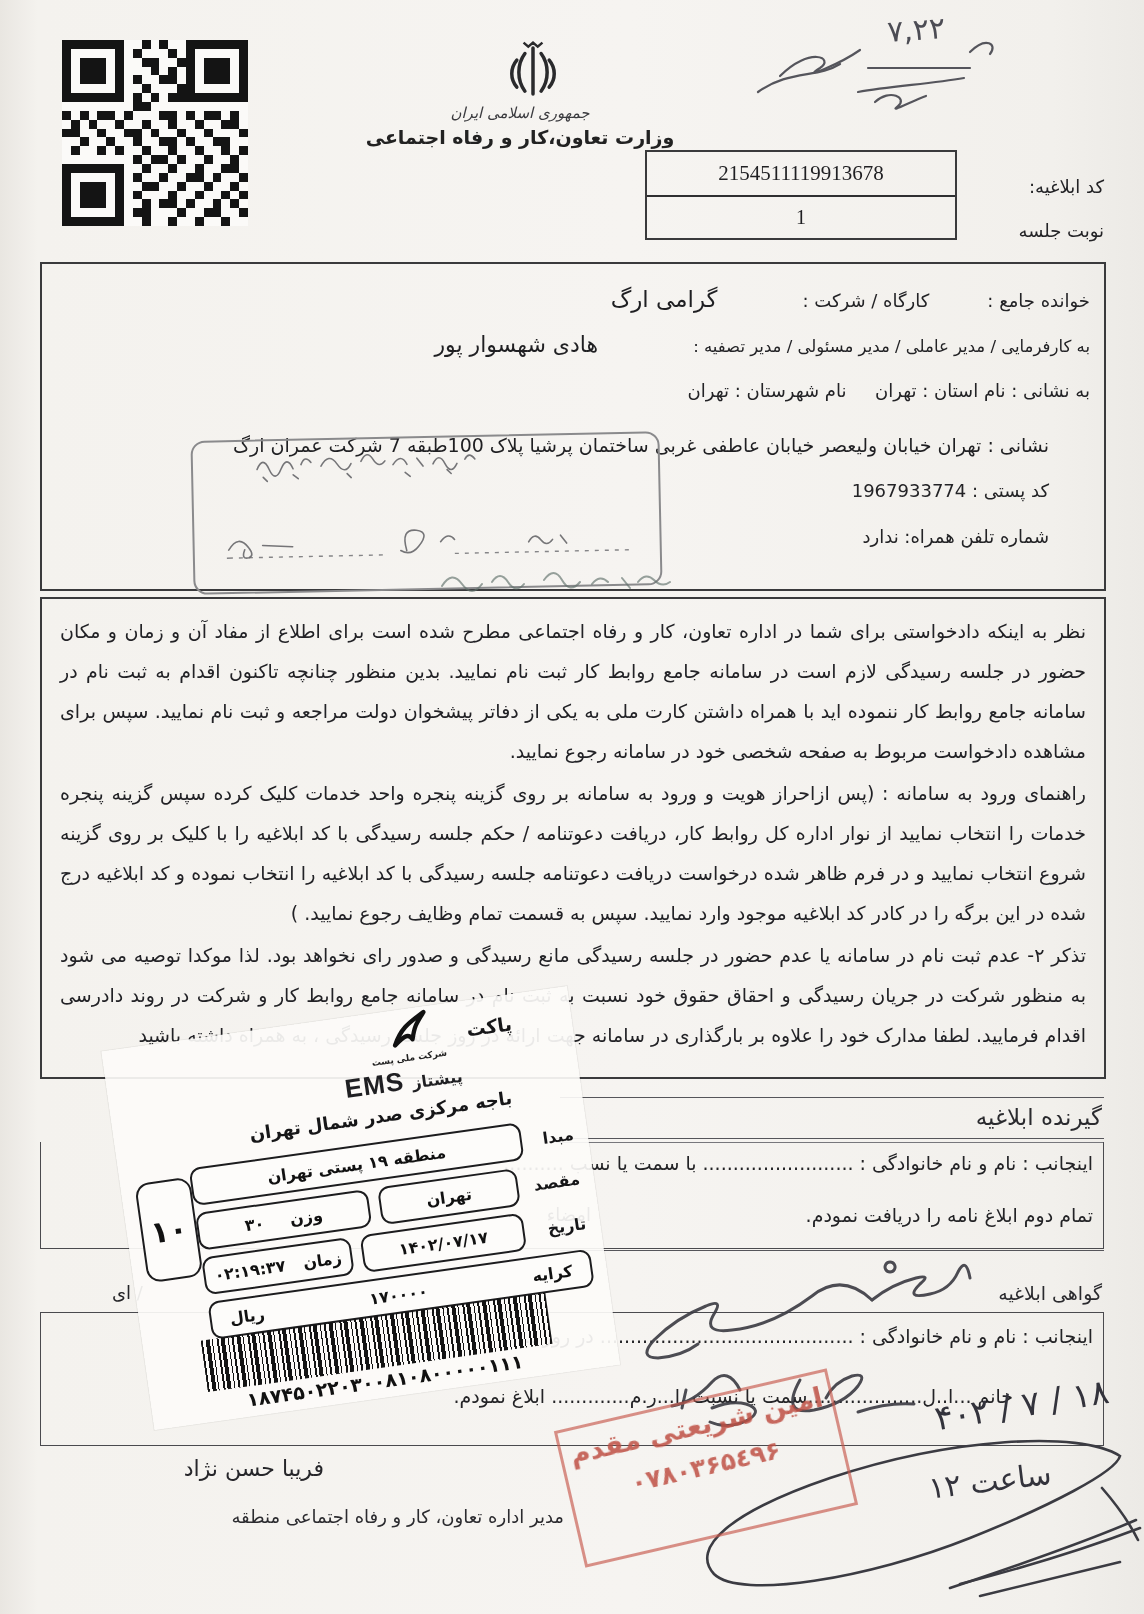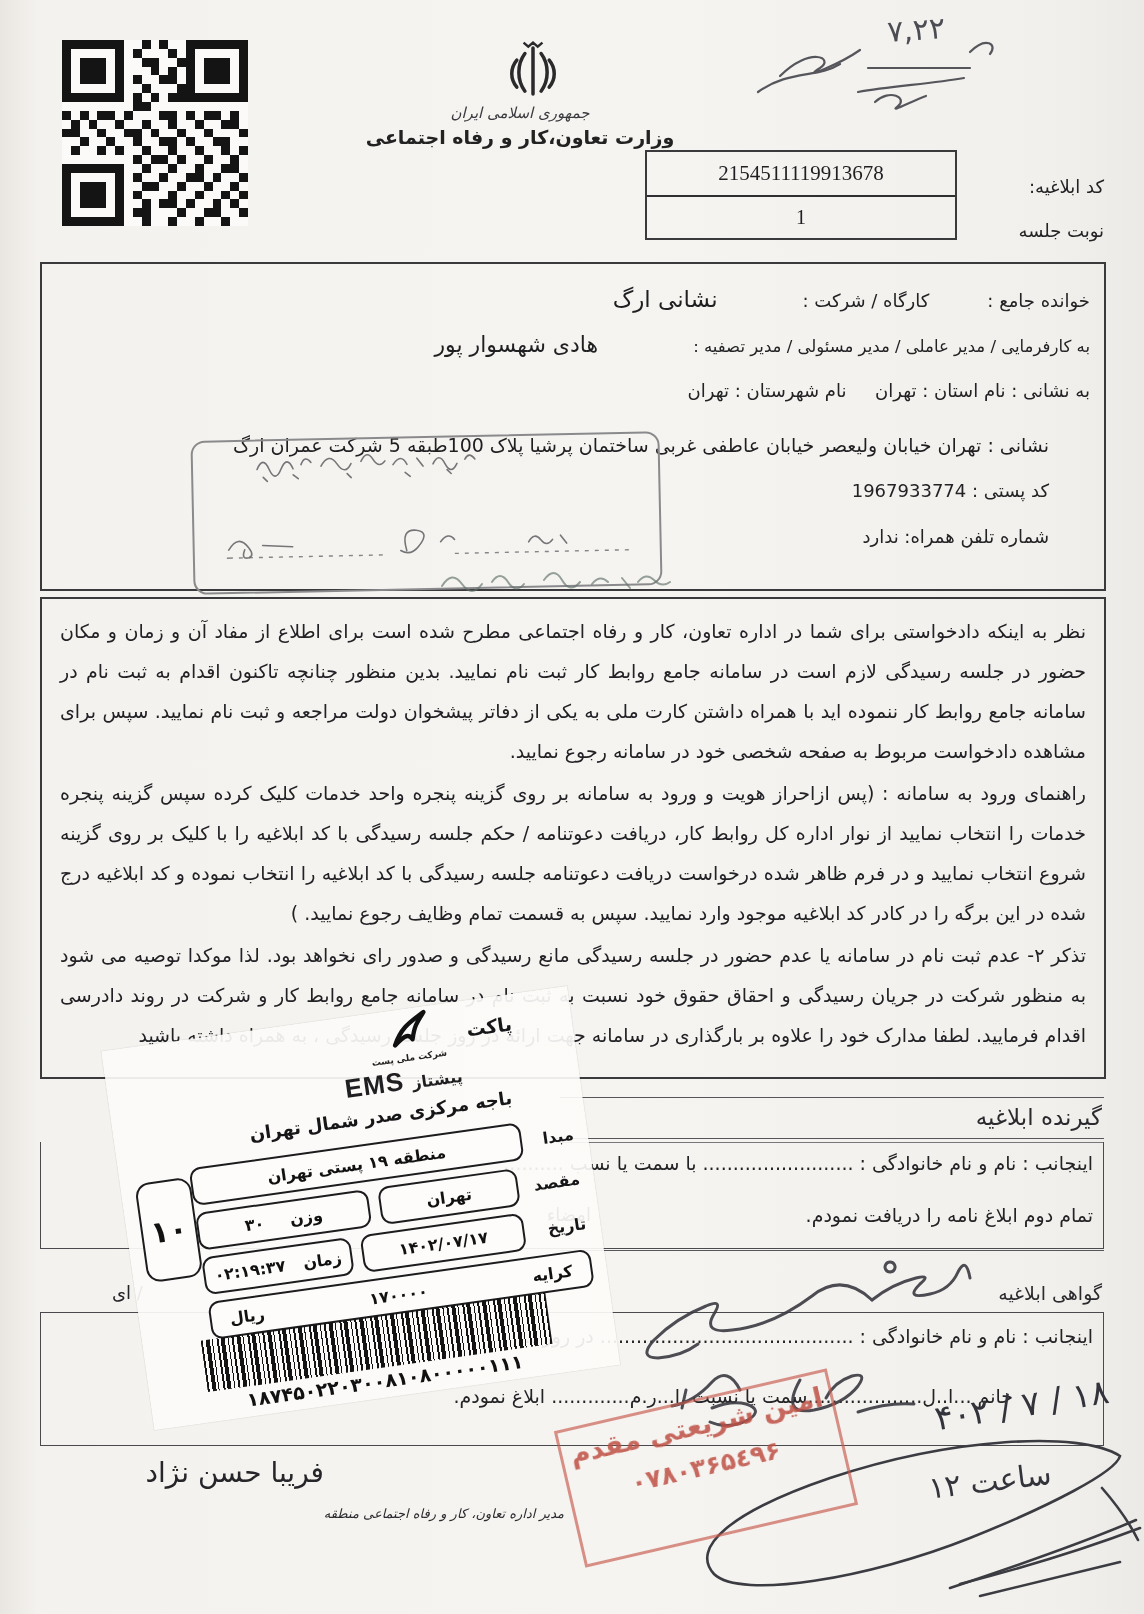--- a/index.html
+++ b/index.html
@@ -87,28 +87,28 @@
     <div style="height:43px;border-bottom:2px solid #2f2f31;display:flex;align-items:center;justify-content:center;font-size:21px;" class="serifnum">2154511119913678</div>
     <div style="height:41px;display:flex;align-items:center;justify-content:center;font-size:20px;" class="serifnum">1</div>
   </div>
   <div class="abs rtl lbl" style="left:964px;top:176px;width:140px;">کد ابلاغیه:</div>
   <div class="abs rtl lbl" style="left:964px;top:220px;width:140px;">نوبت جلسه</div>
 
   <div class="abs box rtl" style="left:40px;top:262px;width:1062px;height:325px;">
     <div class="row" style="position:absolute;right:14px;top:22px;">
       <span class="lbl">خوانده جامع :</span>
       <span class="lbl" style="margin-right:58px;">کارگاه / شرکت :</span>
-      <span style="margin-right:85px;font-size:23px;">نشانی ارگ</span>
+      <span style="margin-right:85px;font-size:23px;">گرامی ارگ</span>
     </div>
     <div class="row" style="position:absolute;right:14px;top:68px;">
       <span class="lbl" style="font-size:16.5px;">به کارفرمایی / مدیر عاملی / مدیر مسئولی / مدیر تصفیه :</span>
       <span style="margin-right:95px;font-size:22px;">هادی شهسوار پور</span>
     </div>
     <div class="abs rtl lbl" style="right:14px;top:116px;">به نشانی : نام استان : تهران &nbsp;&nbsp;&nbsp; نام شهرستان : تهران</div>
-    <div class="abs rtl" style="right:55px;top:170px;font-size:19px;">نشانی : تهران خیابان ولیعصر خیابان عاطفی غربی ساختمان پرشیا پلاک 100طبقه 5 شرکت عمران ارگ</div>
+    <div class="abs rtl" style="right:55px;top:170px;font-size:19px;">نشانی : تهران خیابان ولیعصر خیابان عاطفی غربی ساختمان پرشیا پلاک 100طبقه 7 شرکت عمران ارگ</div>
     <div class="abs rtl lbl" style="right:55px;top:216px;">کد پستی : 1967933774</div>
     <div class="abs rtl lbl" style="right:55px;top:262px;">شماره تلفن همراه: ندارد</div>
 
     <div class="abs" style="left:150px;top:172px;width:465px;height:150px;border:2px solid #8a8a8c;border-radius:14px;transform:rotate(-1.2deg);">
       <svg width="461" height="146" viewBox="0 0 461 146">
         <g fill="none" stroke="#5f5f63" stroke-width="1.6" stroke-linecap="round" opacity=".85">
           <path d="M60 28 q6 -14 12 0 t12 0 t12 0 M104 24 q4 -10 10 -2 M124 26 q8 -14 16 -2 t14 0 M164 22 q6 -12 12 -2 t12 2 M196 26 q8 -12 14 0 M220 20 l6 8 M236 26 q6 -12 12 0 t12 0 M268 22 q4 -8 10 0"></path>
           <path d="M66 36 l4 4 M96 34 l5 4 M150 34 l4 4 M208 34 l5 4 M250 32 l4 4"></path>
           <path d="M30 108 q10 -16 20 -2 q6 8 0 10 q-8 2 -4 -8 M64 104 l30 2"></path>
           <path d="M208 112 q-6 -22 10 -20 q14 2 2 16 q-8 10 -18 4 M242 104 q8 -10 14 -2"></path>
@@ -202,22 +202,22 @@
           <span dir="ltr">۱۷۰۰۰۰</span>
           <span>ریال</span>
         </div>
       </div>
     </div>
 
     <div class="barcode abs" style="left:58px;top:300px;width:348px;height:52px;"></div>
     <div class="abs" dir="ltr" style="left:40px;top:354px;width:390px;text-align:center;font-size:19px;font-weight:bold;letter-spacing:4px;color:#111;">۱۸۷۴۵۰۲۲۰۳۰۰۸۱۰۸۰۰۰۰۰۱۱۱</div>
   </div>
 
-  <div class="abs rtl" style="right:820px;top:1456px;font-size:28px;color:#26262a;">فریبا حسن نژاد</div>
-  <div class="abs rtl" style="right:580px;top:1506px;font-size:13px;color:#2b2b2f;font-style:italic;">مدیر اداره تعاون، کار و رفاه اجتماعی منطقه</div>
+  <div class="abs rtl" style="right:820px;top:1456px;font-size:22px;color:#26262a;">فریبا حسن نژاد</div>
+  <div class="abs rtl" style="right:580px;top:1506px;font-size:18px;color:#2b2b2f;">مدیر اداره تعاون، کار و رفاه اجتماعی منطقه</div>
 
   <svg class="abs" style="left:650px;top:1428px;" width="494" height="186" viewBox="0 0 494 186">
     <g fill="none" stroke="#3b3b42" stroke-width="2.6" stroke-linecap="round">
       <path d="M470 28 C430 2 300 10 180 50 C80 84 40 120 64 146 C90 172 220 150 320 110 C400 78 466 44 470 28 Z"></path>
       <path d="M300 160 C360 140 440 112 486 92"></path>
       <path d="M310 156 C380 138 448 116 490 100"></path>
       <path d="M330 168 C380 156 430 144 470 134"></path>
       <path d="M452 60 C466 76 480 96 488 112"></path>
     </g>
   </svg>

